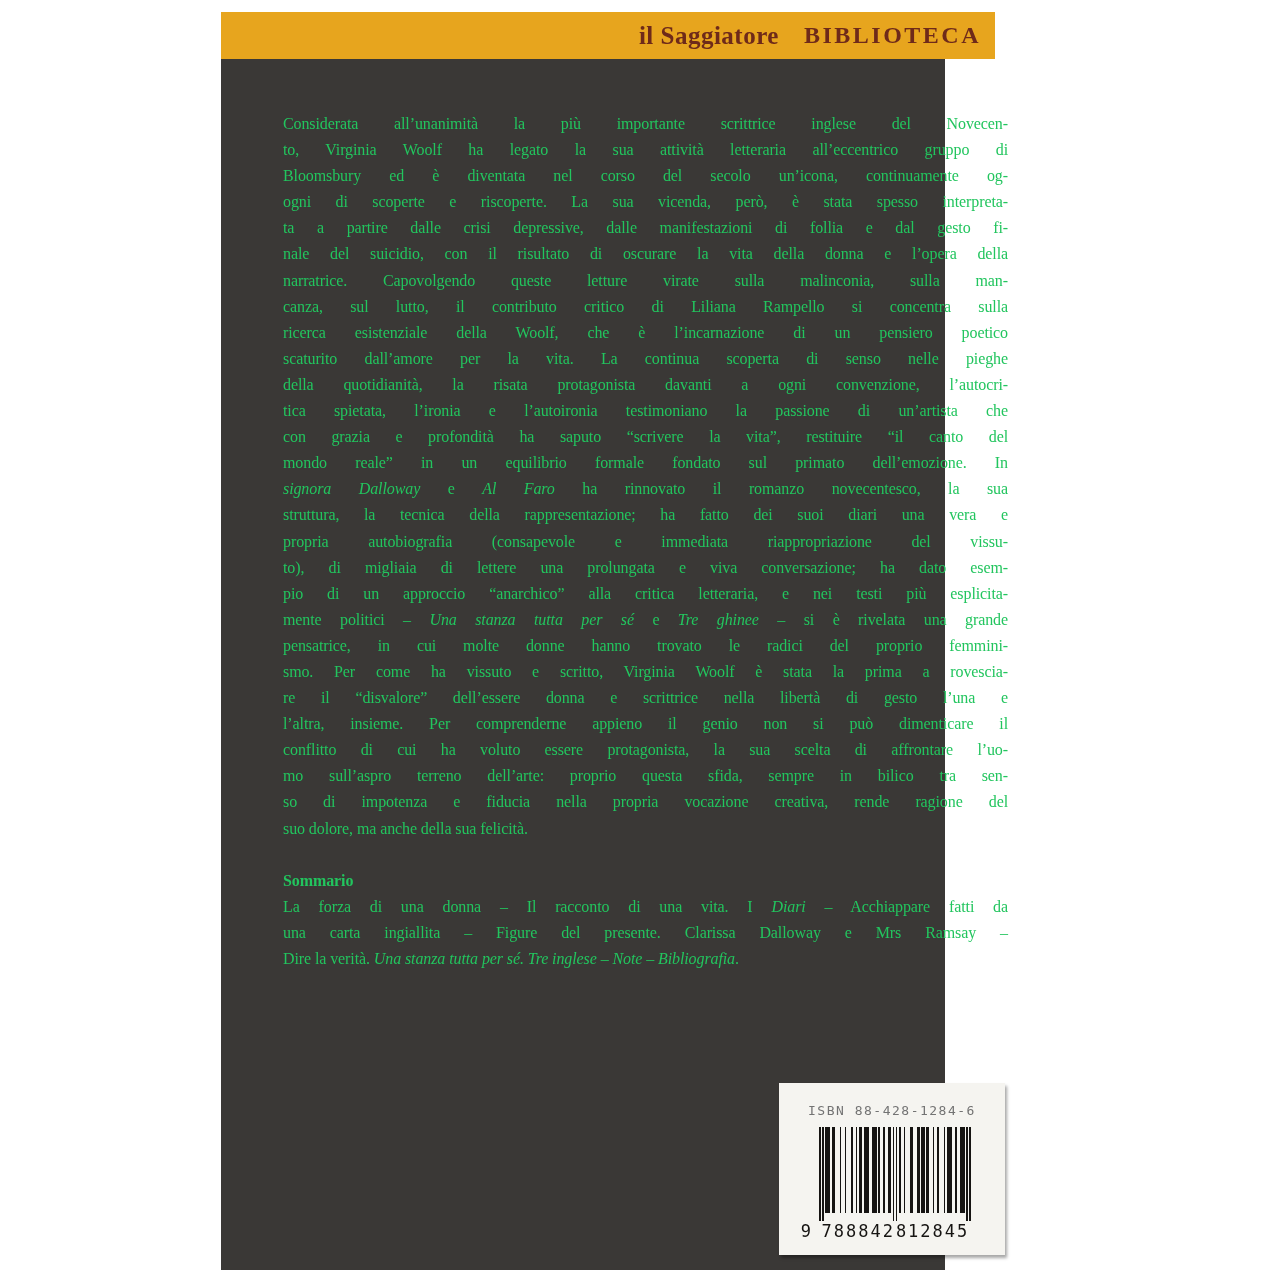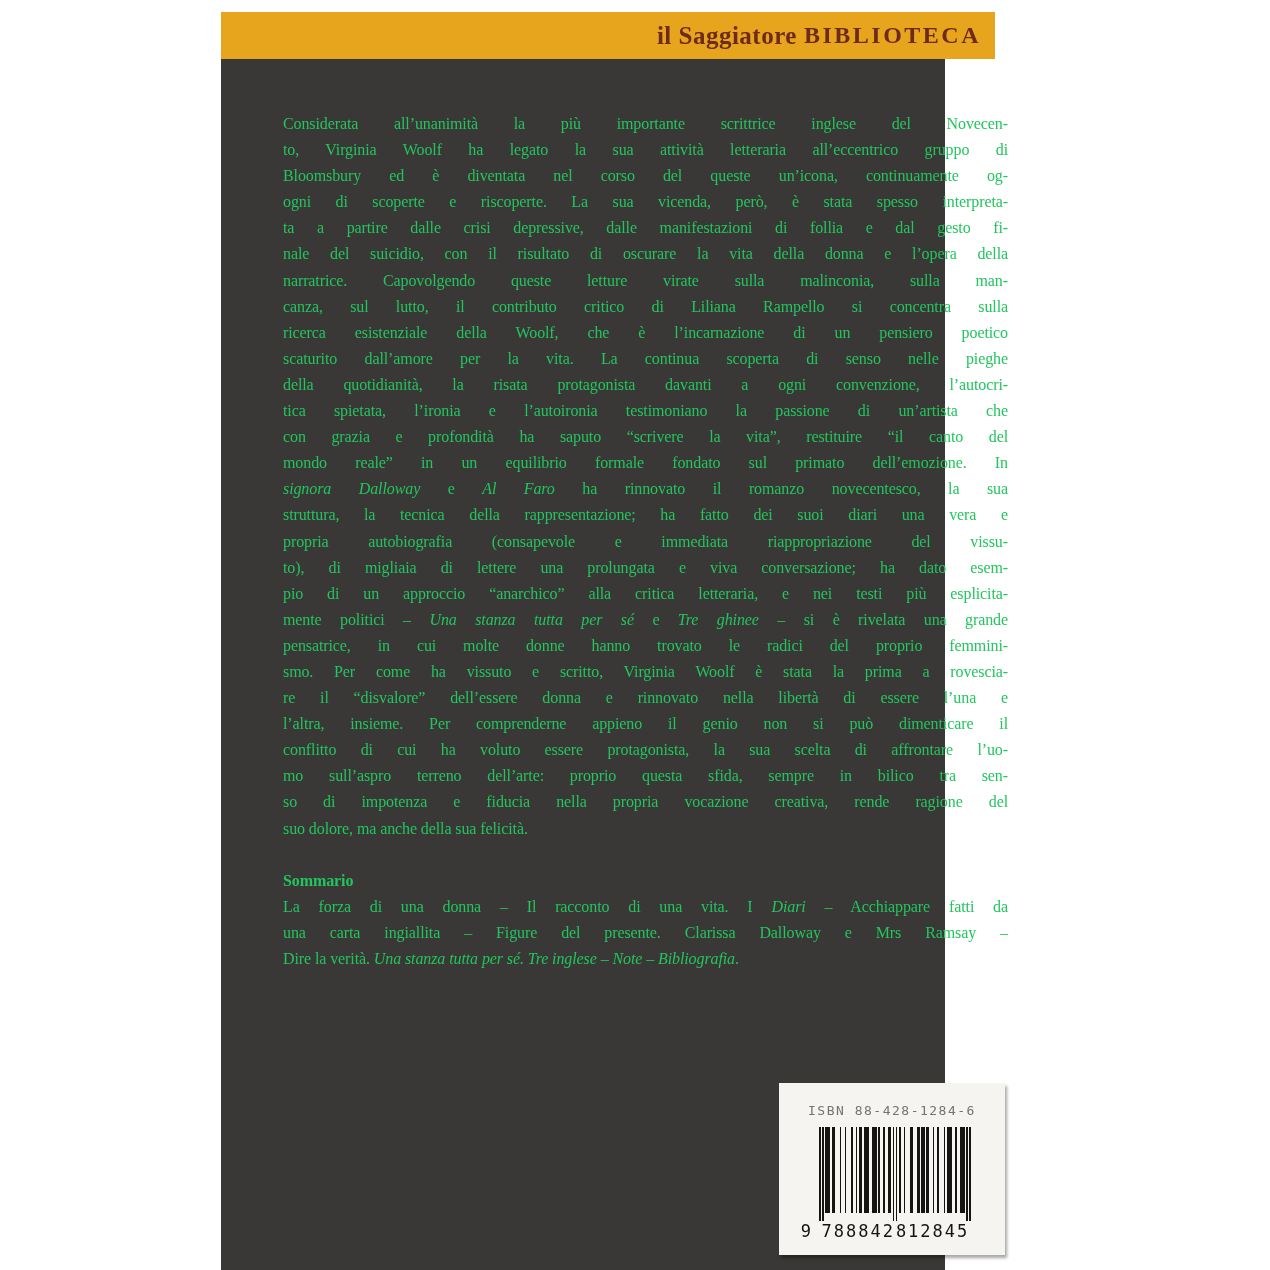--- a/index.html
+++ b/index.html
@@ -16,21 +16,21 @@
     position:absolute;left:0;top:0;width:774px;height:47px;
     background:#e7a51e;
     display:flex;align-items:center;justify-content:flex-end;
     padding-right:14px;box-sizing:border-box;
     color:#6e2a1a;
   }
   .imprint{
     font-size:25px;font-weight:600;letter-spacing:0.5px;
   }
   .series{
-    font-size:24px;font-weight:600;letter-spacing:2.5px;margin-left:7px;
+    font-size:24px;font-weight:600;letter-spacing:2.5px;margin-left:25px;
   }
   .blurb{
     position:absolute;left:62px;top:99px;width:725px;
     color:#22c55e;
     font-size:16px;line-height:26.1px;
     letter-spacing:-0.1px;
   }
   .line{
     height:26.1px;overflow:visible;
     text-align:justify;text-align-last:justify;
@@ -62,41 +62,41 @@
 
   <div class="band">
     <span class="imprint">il Saggiatore</span>
     <span class="series">BIBLIOTECA</span>
   </div>
 
   <div class="blurb">
     <div id="blurb-lines">
         <div class="line"><span>Considerata all’unanimità la più importante scrittrice inglese del Novecen-</span></div>
         <div class="line"><span>to, Virginia Woolf ha legato la sua attività letteraria all’eccentrico gruppo di</span></div>
-        <div class="line"><span>Bloomsbury ed è diventata nel corso del queste un’icona, continuamente og-</span></div>
+        <div class="line"><span>Bloomsbury ed è diventata nel corso del secolo un’icona, continuamente og-</span></div>
         <div class="line"><span>ogni di scoperte e riscoperte. La sua vicenda, però, è stata spesso interpreta-</span></div>
         <div class="line"><span>ta a partire dalle crisi depressive, dalle manifestazioni di follia e dal gesto fi-</span></div>
         <div class="line"><span>nale del suicidio, con il risultato di oscurare la vita della donna e l’opera della</span></div>
         <div class="line"><span>narratrice. Capovolgendo queste letture virate sulla malinconia, sulla man-</span></div>
         <div class="line"><span>canza, sul lutto, il contributo critico di Liliana Rampello si concentra sulla</span></div>
         <div class="line"><span>ricerca esistenziale della Woolf, che è l’incarnazione di un pensiero poetico</span></div>
         <div class="line"><span>scaturito dall’amore per la vita. La continua scoperta di senso nelle pieghe</span></div>
         <div class="line"><span>della quotidianità, la risata protagonista davanti a ogni convenzione, l’autocri-</span></div>
         <div class="line"><span>tica spietata, l’ironia e l’autoironia testimoniano la passione di un’artista che</span></div>
         <div class="line"><span>con grazia e profondità ha saputo “scrivere la vita”, restituire “il canto del</span></div>
         <div class="line"><span>mondo reale” in un equilibrio formale fondato sul primato dell’emozione. In</span></div>
         <div class="line"><em>signora Dalloway</em><span> e </span><em>Al Faro</em><span> ha rinnovato il romanzo novecentesco, la sua</span></div>
         <div class="line"><span>struttura, la tecnica della rappresentazione; ha fatto dei suoi diari una vera e</span></div>
         <div class="line"><span>propria autobiografia (consapevole e immediata riappropriazione del vissu-</span></div>
         <div class="line"><span>to), di migliaia di lettere una prolungata e viva conversazione; ha dato esem-</span></div>
         <div class="line"><span>pio di un approccio “anarchico” alla critica letteraria, e nei testi più esplicita-</span></div>
         <div class="line"><span>mente politici – </span><em>Una stanza tutta per sé</em><span> e </span><em>Tre ghinee</em><span> – si è rivelata una grande</span></div>
         <div class="line"><span>pensatrice, in cui molte donne hanno trovato le radici del proprio femmini-</span></div>
         <div class="line"><span>smo. Per come ha vissuto e scritto, Virginia Woolf è stata la prima a rovescia-</span></div>
-        <div class="line"><span>re il “disvalore” dell’essere donna e rinnovato nella libertà di essere l’una e</span></div>
+        <div class="line"><span>re il “disvalore” dell’essere donna e scrittrice nella libertà di gesto l’una e</span></div>
         <div class="line"><span>l’altra, insieme. Per comprenderne appieno il genio non si può dimenticare il</span></div>
         <div class="line"><span>conflitto di cui ha voluto essere protagonista, la sua scelta di affrontare l’uo-</span></div>
         <div class="line"><span>mo sull’aspro terreno dell’arte: proprio questa sfida, sempre in bilico tra sen-</span></div>
         <div class="line"><span>so di impotenza e fiducia nella propria vocazione creativa, rende ragione del</span></div>
         <div class="line last"><span>suo dolore, ma anche della sua felicità.</span></div>
       </div>
     <div class="spacer"></div>
     <div class="heading">Sommario</div>
     <div id="sommario-lines">
         <div class="line"><span>La forza di una donna – Il racconto di una vita. I </span><em>Diari</em><span> – Acchiappare fatti da</span></div>

